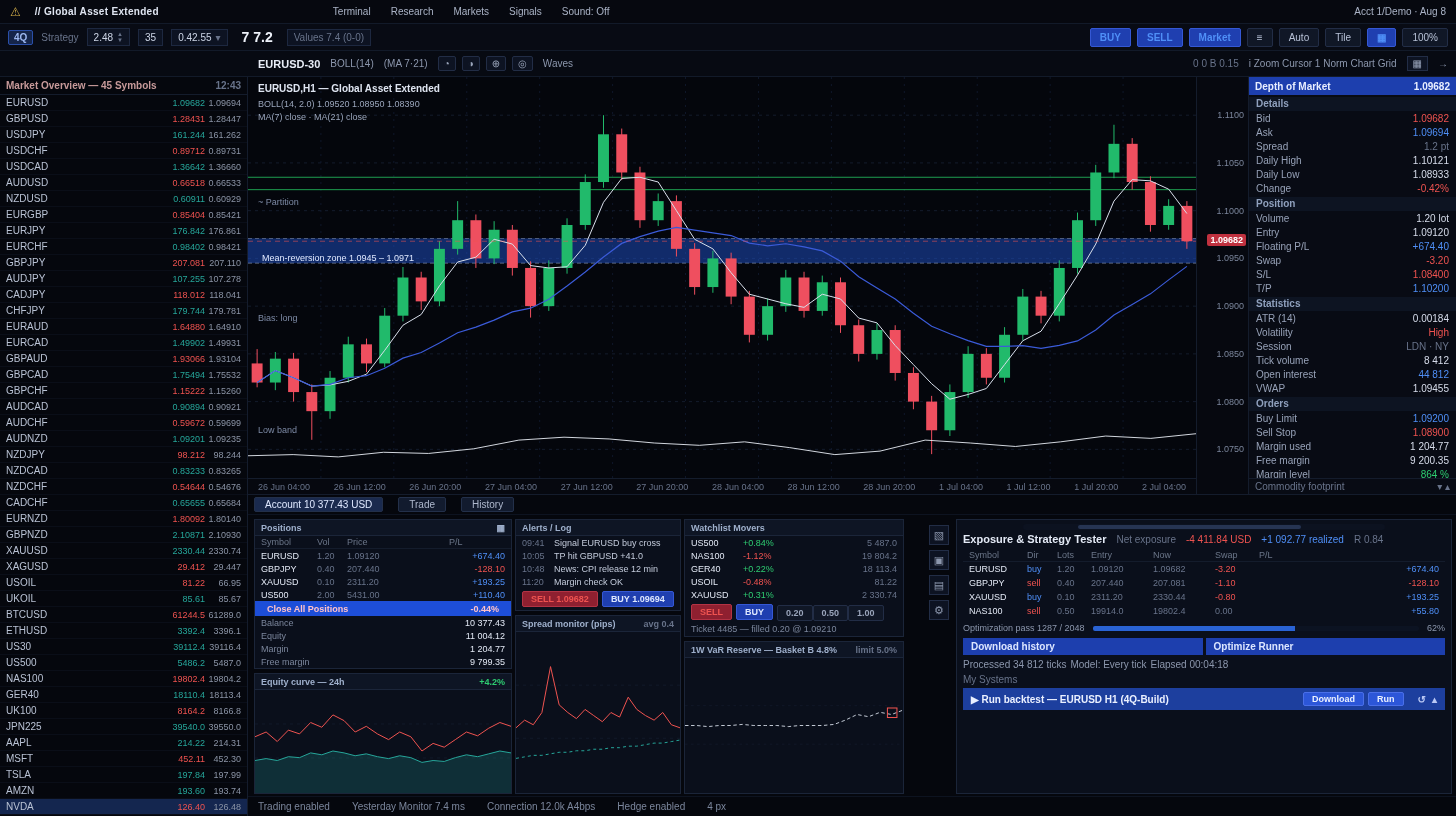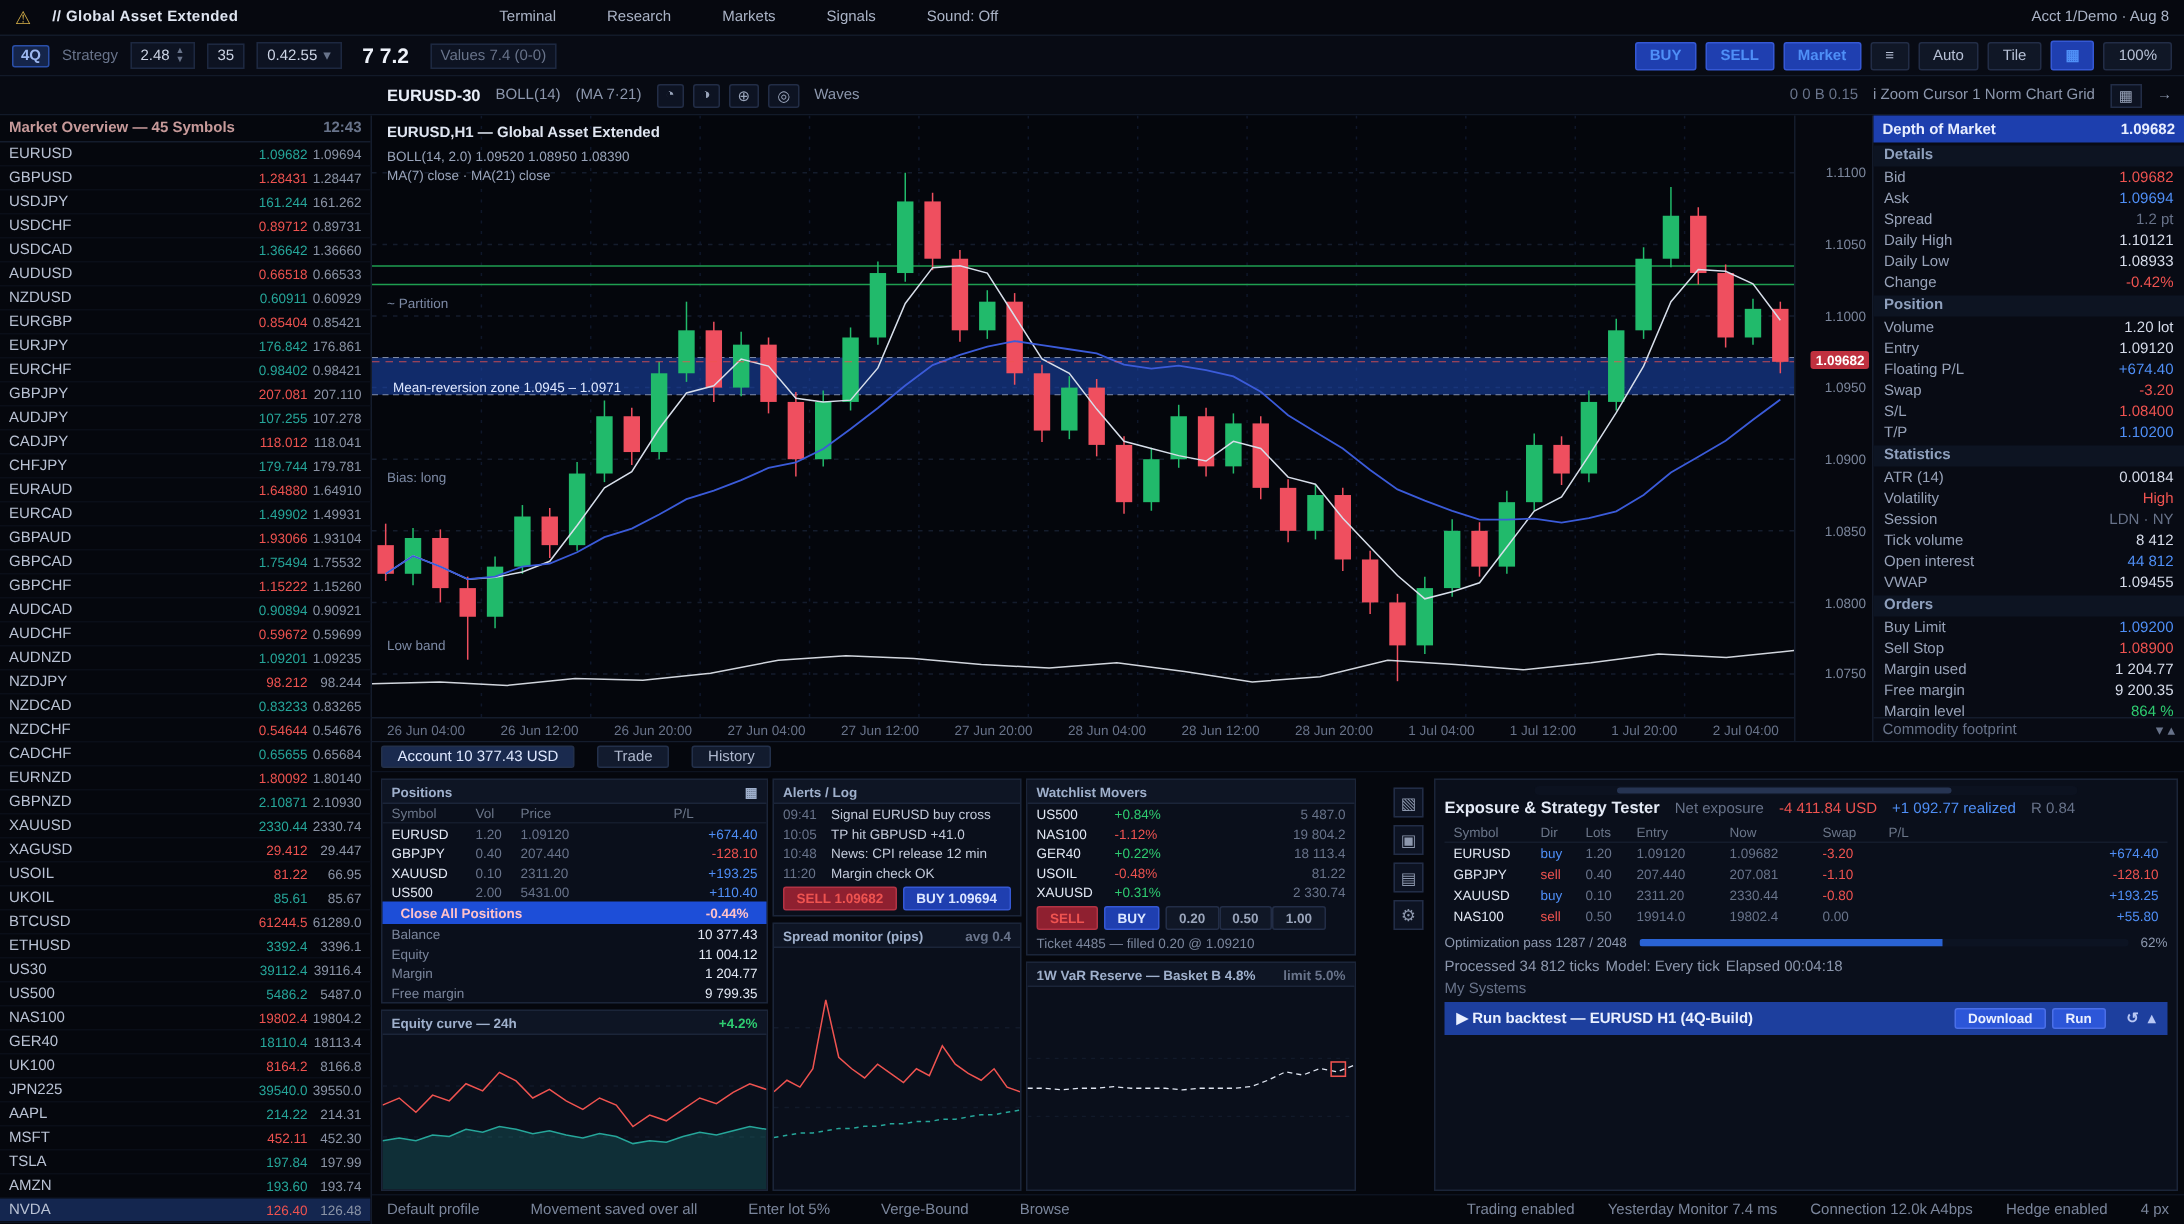--- a/index.html
+++ b/index.html
@@ -8,21 +8,21 @@
   #app { width:1456px; height:816px; display:flex; flex-direction:column; background:#05070d; }
 
   .red{color:#ef5350!important}.blue{color:#4f8ff7!important}.green{color:#2ecc71!important}
   .dim{color:#68738a!important}.white{color:#e2e8f4!important}
 
   
   .menubar{height:24px;display:flex;align-items:center;gap:14px;background:#06080f;
     border-bottom:1px solid #121a29;padding:0 10px;}
   .warn{color:#d8b24a;font-size:12px}
   .apptitle{font-weight:bold;color:#dfe5f1;letter-spacing:.3px}
-  .menu{display:flex;gap:34px;margin-left:160px}
+  .menu{display:flex;gap:20px;margin-left:160px}
   .menu span{color:#aab3c6;cursor:default}
   .account{margin-left:auto;color:#aab3c6}
 
   
   .toolbar2{height:27px;display:flex;align-items:center;gap:8px;background:#080b14;
     border-bottom:1px solid #121a29;padding:0 8px;}
   .badge{background:#15254a;border:1px solid #2a4fa8;color:#9db8f0;padding:1px 5px;border-radius:2px;font-weight:bold}
   .tb-box{background:#0d1322;border:1px solid #1d2840;padding:2px 6px;display:flex;align-items:center;gap:4px;color:#cdd5e6}
   .stepper{display:flex;flex-direction:column;font-size:6px;line-height:6px;color:#68738a}
   .bigquote{font-size:14px;font-weight:bold;color:#eef2fa;padding:0 6px}
@@ -981,46 +981,43 @@
                   <span class="blue">+55.80</span>
                 </div>
               </div>
             <div class="rb-prog">
               <span>Optimization pass 1287 / 2048</span>
               <div class="rb-bar">
                   <div class="rb-fill" style="width: 62%;"></div>
                 </div>
               <span>62%</span>
             </div>
+            <div class="rb-bluecells">
+                <div>Download history</div>
+                <div>Optimize Runner</div>
+              </div>
             <div class="rb-info">
                 <span>Processed 34 812 ticks</span>
                 <span>Model: Every tick</span>
                 <span>Elapsed 00:04:18</span>
               </div>
             <div class="rb-small">My Systems</div>
             <div class="rb-run">
               <span>▶ Run backtest — EURUSD H1 (4Q-Build)</span>
               <span class="rb-run-btns">
                   <span>Download</span>
                   <span>Run</span>
                 </span>
               <span class="rb-run-ics"><span>↺</span><span>▴</span></span>
             </div>
           </div>
         </div>
       </div>
 
       <div class="statusbar">
-        <div class="grp">
-            <span>Default profile</span>
-            <span>Movement saved over all</span>
-            <span>Enter lot 5%</span>
-            <span>Verge-Bound</span>
-            <span>Browse</span>
-          </div>
         <div class="grp r">
             <span>Trading enabled</span>
             <span>Yesterday Monitor 7.4 ms</span>
             <span>Connection 12.0k A4bps</span>
             <span>Hedge enabled</span>
             <span>4 px</span>
           </div>
       </div>
 
     </div>

